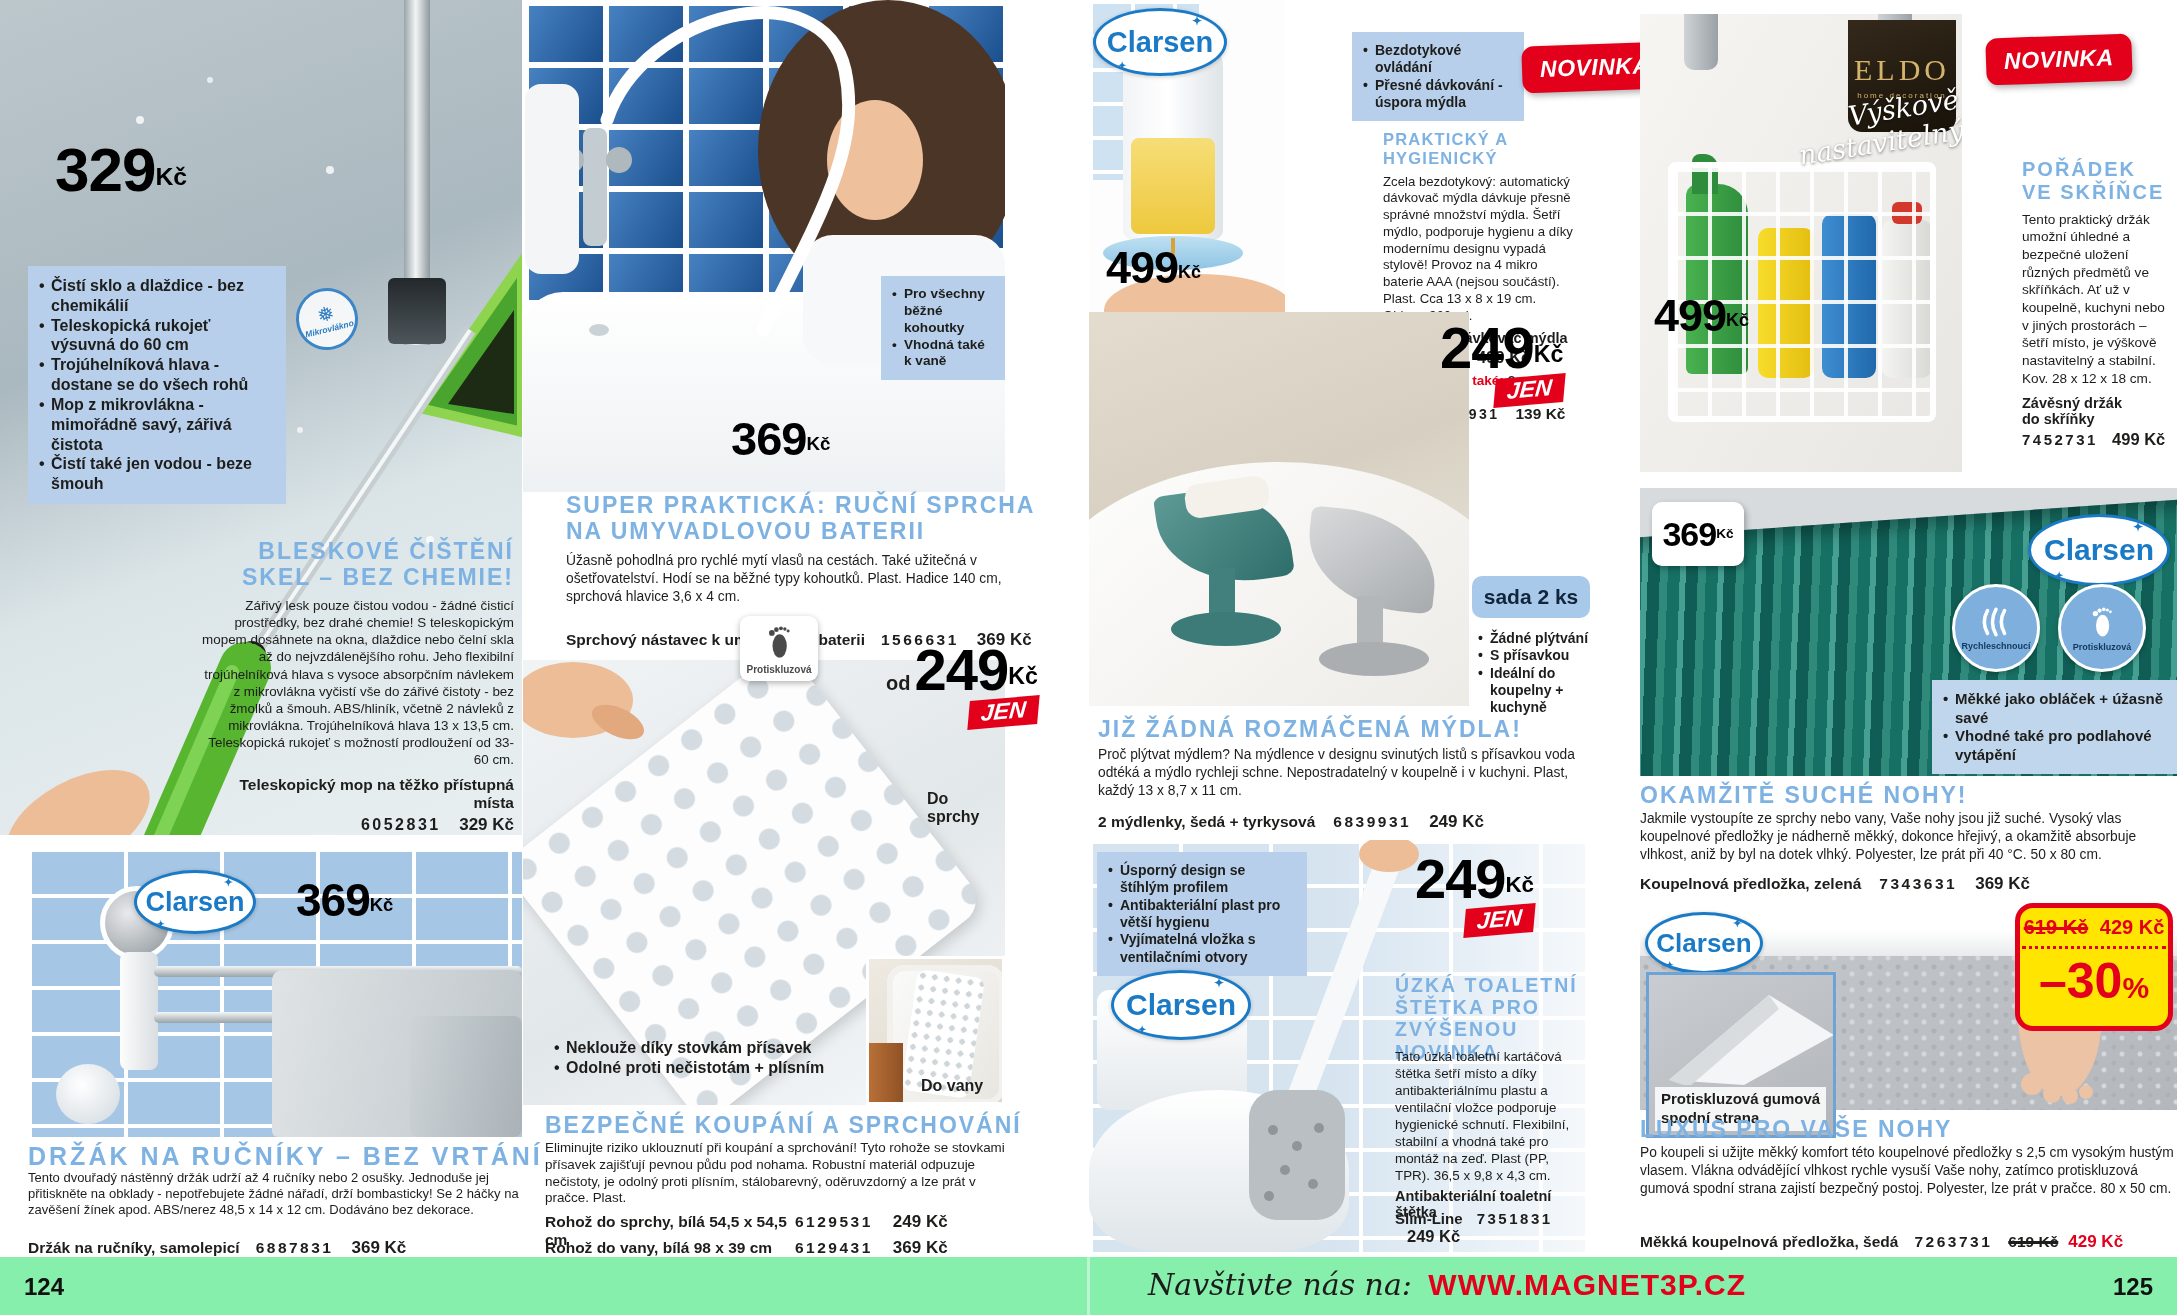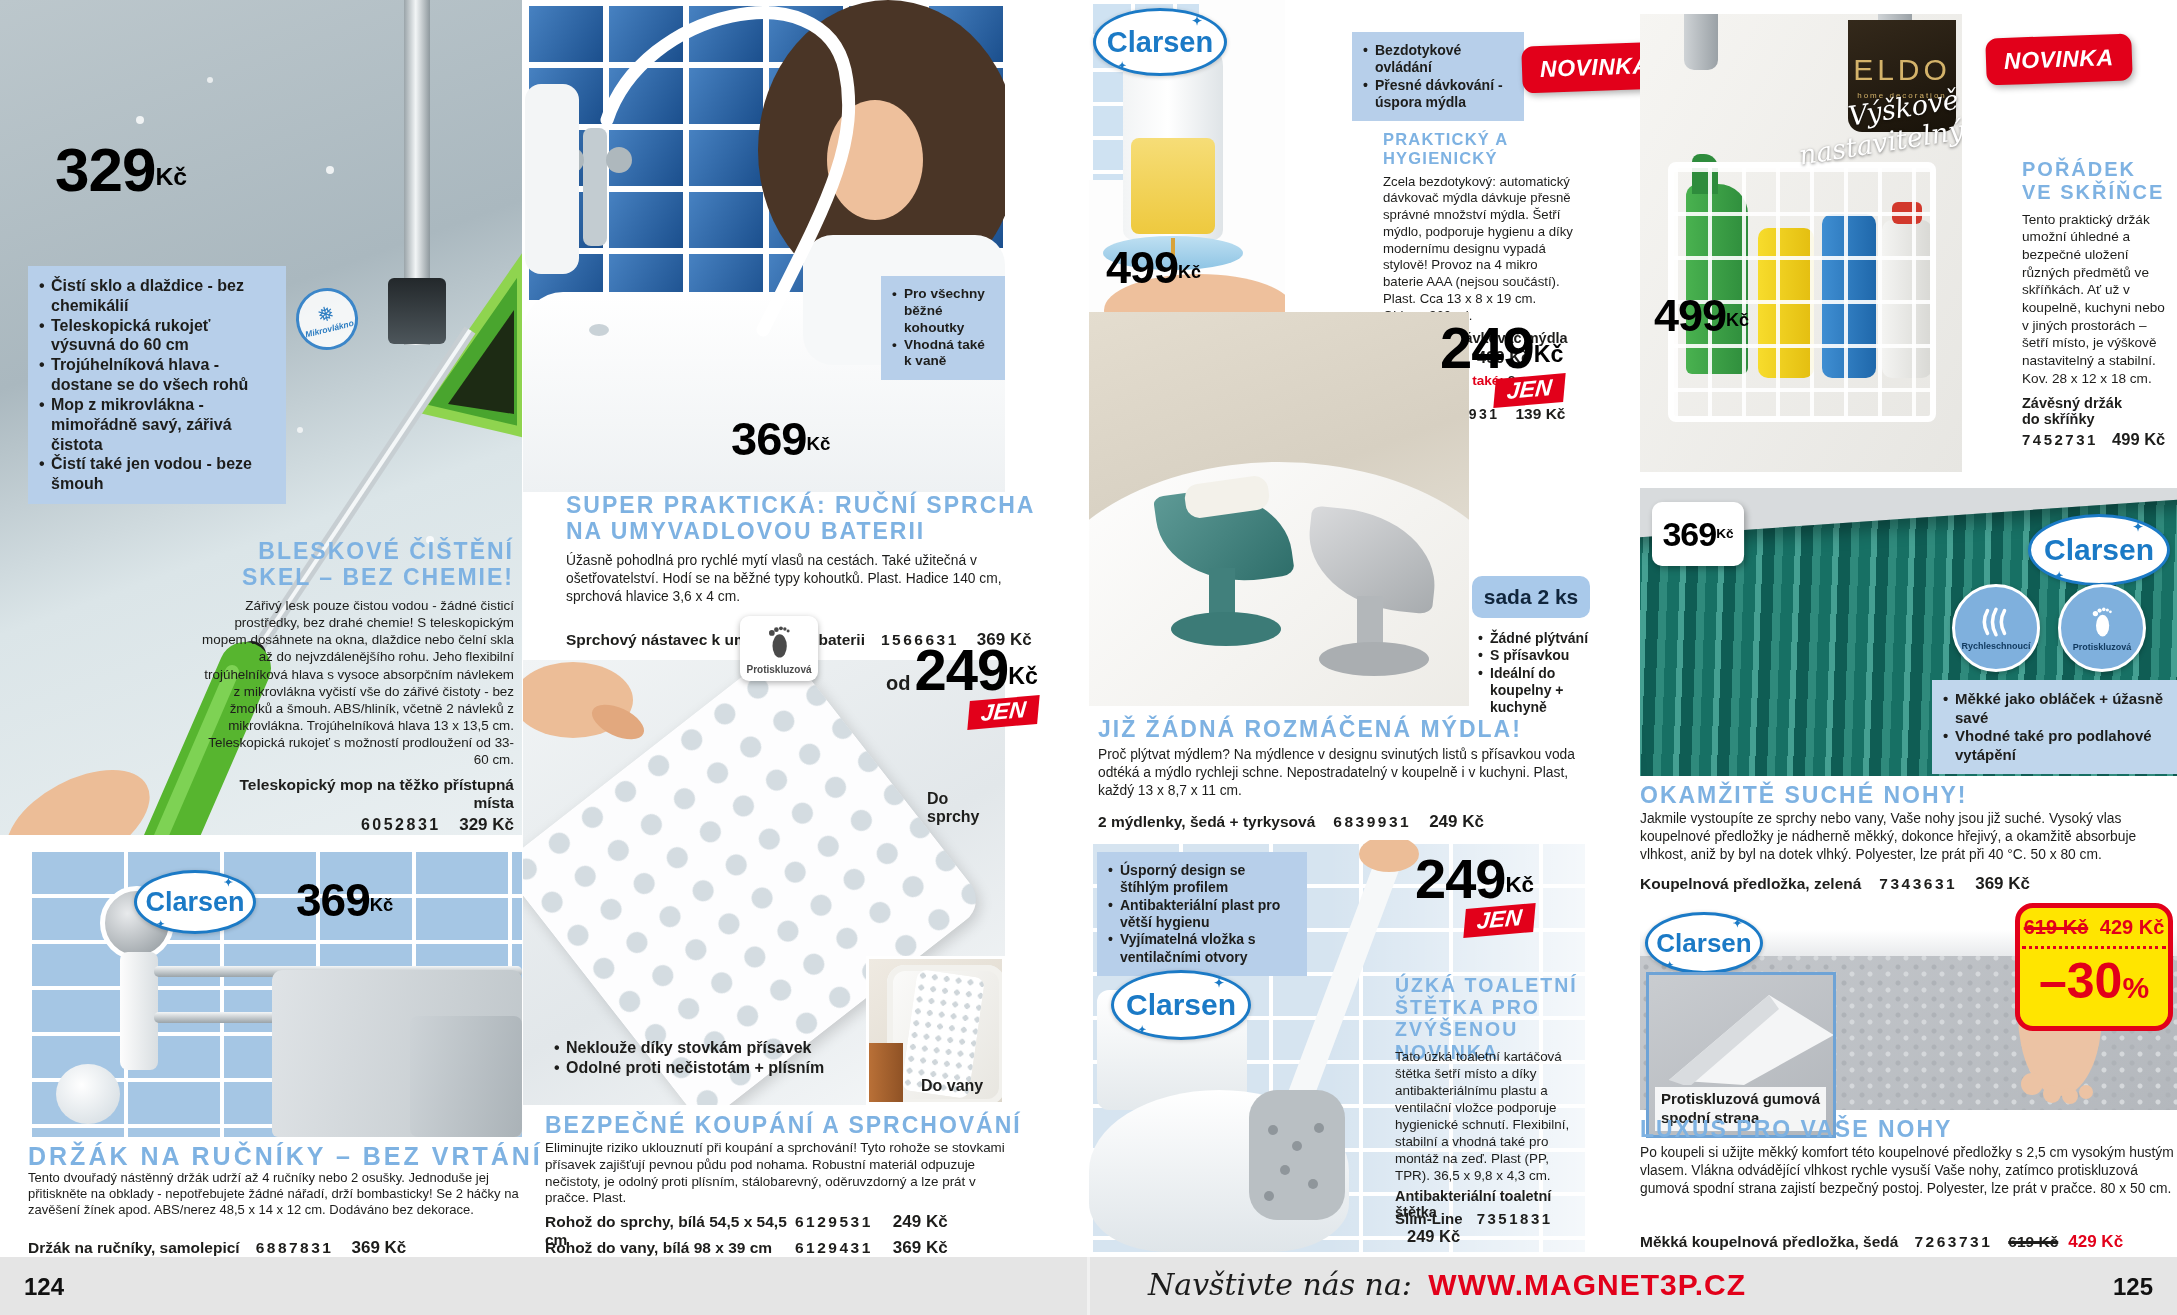--- a/index.html
+++ b/index.html
@@ -345,21 +345,21 @@
   <div class="abs" style="left:238px;top:0;width:34px;height:56px;background:linear-gradient(90deg,#cfd3d6,#9aa1a6);border-radius:0 0 10px 10px"></div>
   <div class="abs" style="left:46px;top:170px;width:62px;height:190px;background:linear-gradient(90deg,#49b24f,#2e8c3c);border-radius:12px 30px 6px 6px"></div>
   <div class="abs" style="left:52px;top:140px;width:26px;height:40px;background:#2e8c3c;border-radius:8px 14px 0 0"></div>
   <div class="abs" style="left:118px;top:214px;width:56px;height:150px;background:linear-gradient(90deg,#f7dc2c,#e3bd0f);border-radius:10px"></div>
   <div class="abs" style="left:182px;top:200px;width:54px;height:164px;background:linear-gradient(90deg,#3f8ed2,#1f68ab);border-radius:10px"></div>
   <div class="abs" style="left:242px;top:206px;width:50px;height:158px;background:linear-gradient(90deg,#f4f4f2,#d8d8d4);border-radius:10px"></div>
   <div class="abs" style="left:252px;top:188px;width:30px;height:22px;background:#d2382c;border-radius:6px"></div>
   <div class="abs" style="left:28px;top:148px;width:268px;height:260px;border:6px solid #fff;border-radius:8px;
               background-image:linear-gradient(90deg,rgba(255,255,255,.9) 0 4px,transparent 4px),linear-gradient(rgba(255,255,255,.9) 0 4px,transparent 4px);background-size:34px 44px"></div>
   <div class="abs" style="left:208px;top:6px;width:108px;height:112px;background:linear-gradient(160deg,#34291b,#181209);border-radius:0 0 14px 14px;display:flex;flex-direction:column;align-items:center;justify-content:center;color:#d4b36a">
-    <span style="font-family:Liberation Sans, sans-serif;font-size:30px;letter-spacing:4px">ELDO</span>
+    <span style="font-family:Liberation Serif, serif;font-size:30px;letter-spacing:4px">ELDO</span>
     <span style="font-size:8px;letter-spacing:2px;margin-top:4px">home decoration</span>
   </div>
   <div class="abs scriptf" style="left:132px;top:84px;width:190px;text-align:right;color:#fff;font-size:27px;transform:rotate(-9deg);text-shadow:0 1px 3px rgba(0,0,0,.5)">
     <div>Výškově</div>
     <div>nastavitelný</div>
   </div>
   <div class="abs pr" style="left:14px;top:282px;font-size:45px">
     <span>499</span><sup>Kč</sup>
   </div>
 </div>
@@ -457,21 +457,21 @@
 </div>
 <div class="abs hb" style="left:1640px;top:1116px;font-size:23px">LUXUS PRO VAŠE NOHY</div>
 <div class="abs bt" style="left:1640px;top:1144px;width:535px">Po koupeli si užijte měkký komfort této koupelnové předložky s 2,5 cm vysokým hustým vlasem. Vlákna odvádějící vlhkost rychle vysuší Vaše nohy, zatímco protiskluzová gumová spodní strana zajistí bezpečný postoj. Polyester, lze prát v pračce. 80 x 50 cm.</div>
 <div class="abs row" style="left:1640px;top:1232px;font-size:15.5px">
   <span class="bold">Měkká koupelnová předložka, šedá</span>
   <span class="code" style="margin-left:16px">7263731</span>
   <span class="bold strike" style="margin-left:16px">619 Kč</span>
   <span class="bold" style="margin-left:10px;color:#e2001a;font-size:17px">429 Kč</span>
 </div>
 
-<div class="abs" style="left:0;top:1257px;width:2177px;height:58px;background:#e5e5e5">
+<div class="abs" style="left:0;top:1257px;width:2177px;height:58px;background:#86efac">
   <div class="abs" style="left:1087px;top:0;width:3px;height:58px;background:rgba(255,255,255,.45)"></div>
   <span class="abs bold" style="left:24px;top:16px;font-size:24px;color:#111">124</span>
   <span class="abs bold" style="right:24px;top:16px;font-size:24px;color:#111">125</span>
   <div class="abs" style="left:1148px;top:10px;white-space:nowrap">
     <span class="scriptf" style="font-size:30px;color:#1c1c1c">Navštivte nás na:</span>
     <span class="bold" style="font-size:30px;color:#e2001a;margin-left:12px;letter-spacing:1px">WWW.MAGNET3P.CZ</span>
   </div>
 </div>
 
 </body></html>

